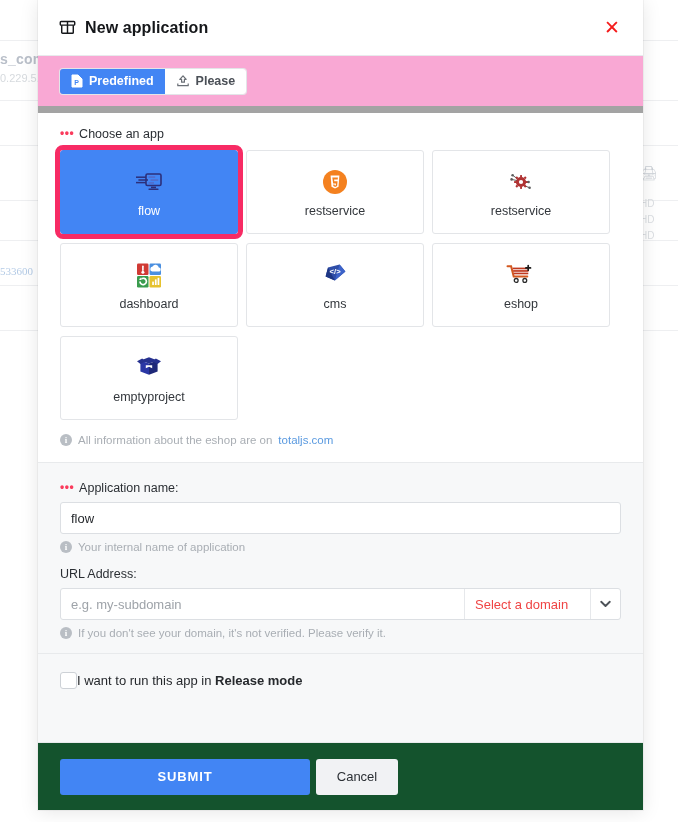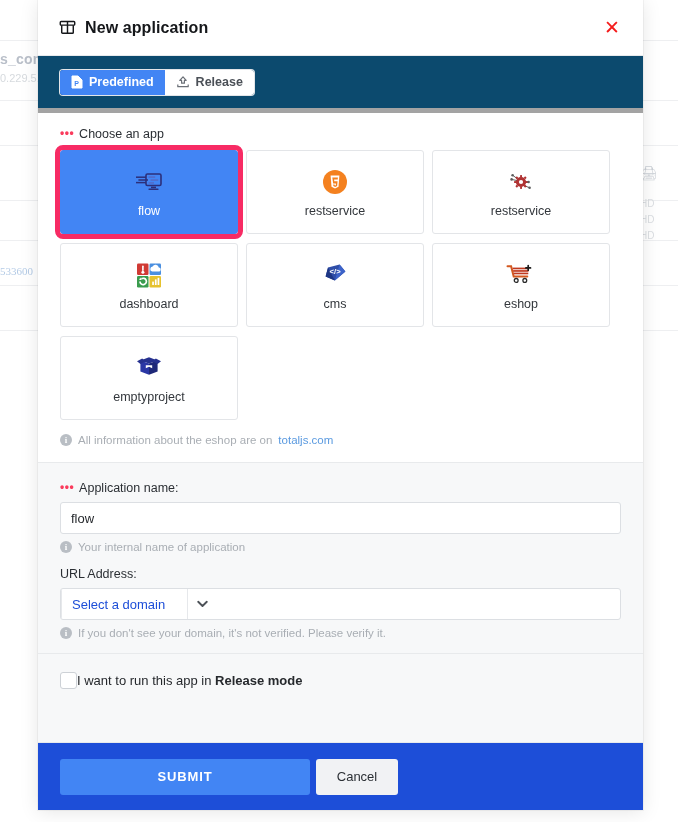--- a/index.html
+++ b/index.html
@@ -112,22 +112,22 @@
     color: #f41b1b;
     font-size: 19px;
     font-weight: bold;
     line-height: 1;
     font-family: "DejaVu Sans", sans-serif;
   }
 
   
   #tabstrip {
     flex: 0 0 57px;
-    background: #0c4a6e;
-    border-bottom: 5px solid #a3a3a3;
+    background: #f9a8d4;
+    border-bottom: 7px solid #a3a3a3;
     display: flex;
     align-items: center;
     padding: 0 22px;
   }
   .tabs {
     display: flex;
     border-radius: 3px;
     overflow: hidden;
     box-shadow: 0 0 0 1px #e3e5e8;
   }
@@ -280,21 +280,21 @@
     background: transparent;
   }
   .combo .c-input::placeholder { color: #9ea3a9; }
   .combo .c-select {
     flex: 0 0 126px;
     border-left: 1px solid #e6e8eb;
     display: flex;
     align-items: center;
     padding: 0 10px;
     font-size: 13px;
-    color: #1d4ed8;
+    color: #ef4444;
     cursor: pointer;
   }
   .combo .c-arrow {
     flex: 0 0 30px;
     border-left: 1px solid #e6e8eb;
     display: flex;
     align-items: center;
     justify-content: center;
     color: #5f646b;
     font-size: 11px;
@@ -326,21 +326,21 @@
   }
   #release-label {
     font-size: 13px;
     color: #26292d;
   }
   #release-label b { font-weight: bold; }
 
   
   #modal-footer {
     flex: 0 0 68px;
-    background: #1d4ed8;
+    background: #14532d;
     border-top: 1px solid #e8eaec;
     display: flex;
     align-items: center;
     padding: 0 22px;
     gap: 6px;
   }
   #submit-btn {
     width: 250px;
     height: 36px;
     background: #4285f4;
@@ -427,21 +427,21 @@
         </span>
         <span>Predefined</span>
       </div>
       <div class="tab">
         <span class="t-ico">
           <svg width="14" height="14" viewBox="0 0 14 14">
             <path d="M7 1.8 L10.2 5.4 H8.4 V8.2 H5.6 V5.4 H3.8 Z" fill="none" stroke="#6b7077" stroke-width="1.2" stroke-linejoin="round"></path>
             <path d="M1.8 9.4 v2.3 h10.4 v-2.3" fill="none" stroke="#6b7077" stroke-width="1.2" stroke-linejoin="round"></path>
           </svg>
         </span>
-        <span>Release</span>
+        <span>Please</span>
       </div>
     </div>
   </div>
 
   <div id="chooser">
     <div class="req-label">
       <span class="req-stars">•••</span>
       <span>Choose an app</span>
     </div>
 
@@ -587,20 +587,21 @@
         <span class="i-badge">i</span>
         <span>Your internal name of application</span>
       </div>
     </div>
 
     <div class="field">
       <div class="field-label">
         <span>URL Address:</span>
       </div>
       <div class="combo">
+        <input class="c-input" type="text" placeholder="e.g. my-subdomain" style="">
         <div class="c-select">
           <span>Select a domain</span>
         </div>
         <div class="c-arrow">
           <svg width="11" height="8" viewBox="0 0 11 8">
             <path d="M1.2 1.8 L5.5 6 L9.8 1.8" fill="none" stroke="#4d5258" stroke-width="1.9" stroke-linecap="round" stroke-linejoin="round"></path>
           </svg>
         </div>
       </div>
       <div class="field-hint">

